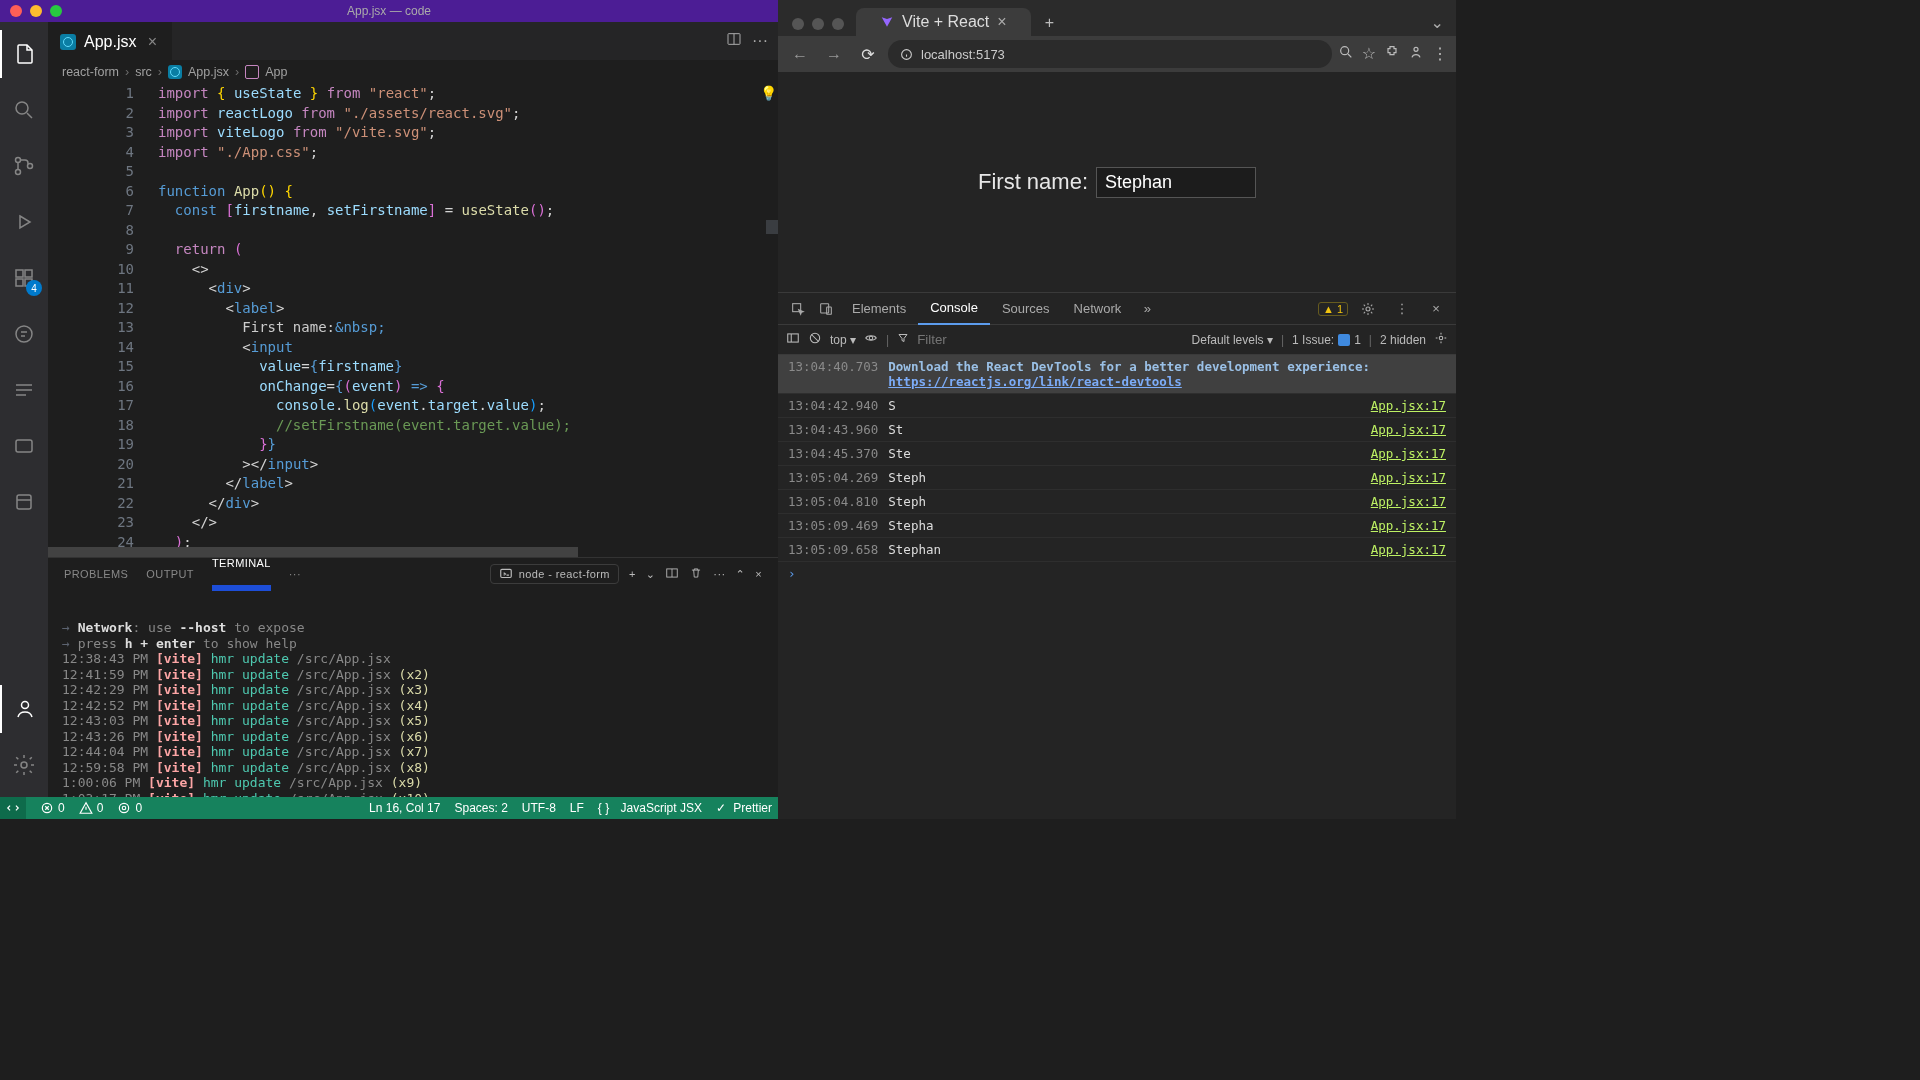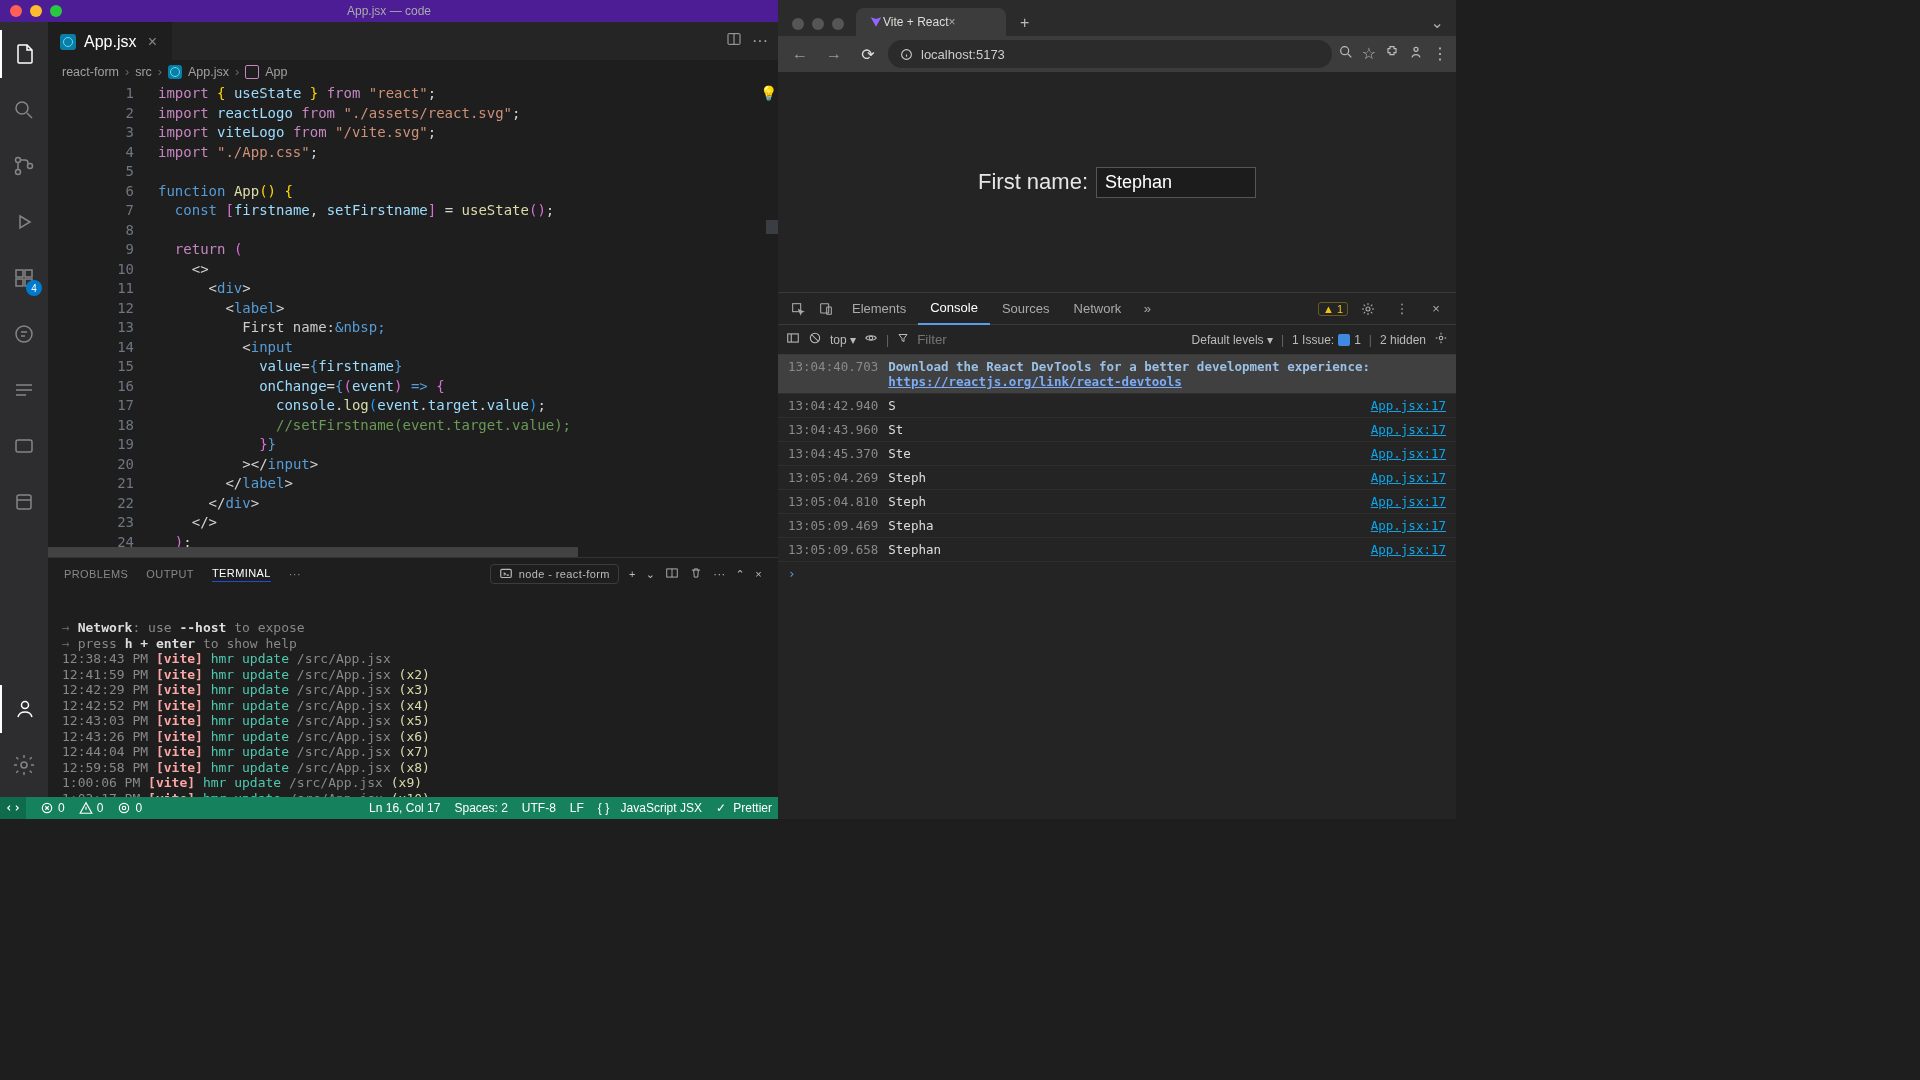--- a/index.html
+++ b/index.html
@@ -67,21 +67,21 @@
 .minimap { position: absolute; right: 0; top: 0; width: 14px; height: 100%; }
 .minimap .slice { position: absolute; right: 0; width: 12px; background: #3a3d41; }
 
 .scroll-h { height: 10px; background: #1e1e1e; }
 .scroll-h .thumb { height: 10px; width: 530px; background: #424242; margin-left: 0; }
 
 
 .panel { height: 240px; border-top: 1px solid #333; display: flex; flex-direction: column; background: #1e1e1e; }
 .panel-tabs { height: 32px; display: flex; align-items: center; gap: 18px; padding: 0 16px; font-size: 11px; letter-spacing: .4px; color: #888; }
 .panel-tabs .pt { cursor: default; text-align: center; }
-.panel-tabs .pt.active { color: #fff; border-bottom: 1px solid #1d4ed8; padding-bottom: 2px; }
+.panel-tabs .pt.active { color: #fff; border-bottom: 6px solid #1d4ed8; padding-bottom: 16px; }
 .panel-tabs .right { margin-left: auto; display: flex; align-items: center; gap: 10px; color: #bbb; }
 .panel-tabs .right svg { width: 14px; height: 14px; }
 .task { display: flex; align-items: center; gap: 6px; border: 1px solid #3c3c3c; padding: 2px 8px; border-radius: 4px; font-size: 11px; }
 
 .terminal { flex: 1; font-family: Menlo, Consolas, monospace; font-size: 13px; line-height: 15.5px; padding: 4px 14px; overflow: hidden; margin-top: 26px; }
 .term-line { color: #ccc; }
 .term-dim { color: #888; }
 .term-cyan { color: #fca5a5; font-weight: bold; }
 .term-bold { color: #ddd; font-weight: bold; }
 .term-arrow { color: #5c6370; }
@@ -89,21 +89,21 @@
 .statusbar { height: 22px; background: #16825d; display: flex; align-items: center; color: #fff; font-size: 12px; padding: 0 6px; gap: 14px; }
 .statusbar .sb-item { display: flex; align-items: center; gap: 4px; }
 .statusbar .sb-right { margin-left: auto; display: flex; gap: 14px; }
 .sb-remote { background: #0e6b4b; padding: 0 6px; height: 22px; display: flex; align-items: center; margin-left: -6px; }
 
 
 .browser-top { background: #2b2b2b; }
 .br-tabs { height: 36px; display: flex; align-items: flex-end; padding: 4px 8px 0; gap: 6px; }
 .br-tl { display: flex; gap: 8px; padding: 0 6px 6px; }
 .br-tl span { width: 12px; height: 12px; border-radius: 50%; background: #555; }
-.br-tab { height: 28px; background: #3c3c3c; border-radius: 8px 8px 0 0; display: flex; align-items: center; gap: 0; padding: 0 13px; font-size: 12px; color: #ddd; min-width: 150px; }
+.br-tab { height: 28px; background: #3c3c3c; border-radius: 8px 8px 0 0; display: flex; align-items: center; gap: 8px; padding: 0 24px; font-size: 16px; color: #ddd; min-width: 150px; }
 .br-tab-icon { width: 14px; height: 14px; }
 .br-tab-close { color: #aaa; }
 .br-newtab { color: #bbb; padding: 4px 8px; }
 .br-right-icon { margin-left: auto; color: #aaa; padding: 4px; }
 
 .addr-bar { height: 36px; background: #3c3c3c; display: flex; align-items: center; gap: 6px; padding: 0 8px; }
 .addr-btn { width: 28px; height: 28px; display: flex; align-items: center; justify-content: center; color: #999; border-radius: 50%; }
 .addr-btn.enabled { color: #ddd; }
 .addr-input { flex: 1; height: 28px; background: #2b2b2b; border-radius: 14px; display: flex; align-items: center; padding: 0 12px; gap: 8px; color: #ccc; font-size: 13px; }
 .addr-right { display: flex; gap: 8px; color: #bbb; }
@@ -124,21 +124,21 @@
 .dt-toolbar { height: 30px; display: flex; align-items: center; gap: 8px; padding: 0 8px; border-bottom: 1px solid #3a3a3a; color: #bbb; font-size: 12px; }
 .dt-filter { flex: 0 0 90px; background: transparent; border: none; color: #3b82f6; outline: none; }
 .dt-toolbar .spacer { margin-left: auto; }
 .dt-issue-badge { display: inline-flex; align-items: center; gap: 4px; }
 .dt-issue-ic { width: 12px; height: 12px; background: #3f8ae0; border-radius: 2px; }
 
 .console { flex: 1; font-family: Menlo, Consolas, monospace; font-size: 12.5px; overflow: auto; }
 .con-row { display: flex; padding: 4px 10px; border-bottom: 1px solid #2e2e2e; gap: 10px; }
 .con-ts { color: #8a8a8a; white-space: nowrap; }
 .con-msg { flex: 1; color: #ddd; white-space: pre-wrap; }
-.con-src { color: #0ea5e9; text-decoration: underline; white-space: nowrap; }
+.con-src { color: #bef264; text-decoration: underline; white-space: nowrap; }
 .con-src.accent { color: #7cacf8; }
 .con-row.info { background: #404040; }
 .con-row.info .con-msg { color: #9ac0e6; font-weight: bold; }
 .con-row.info a { color: #7cacf8; text-decoration: underline; }
 .con-prompt { padding: 4px 10px; color: #5c9ced; }
 </style>
 </head>
 <body>
 
 <div class="vscode">

